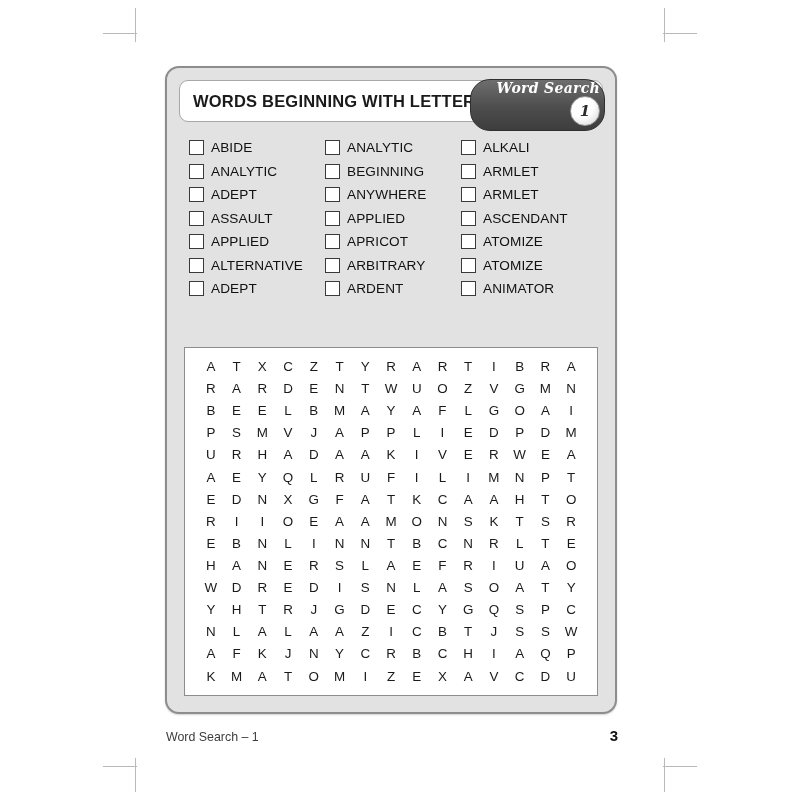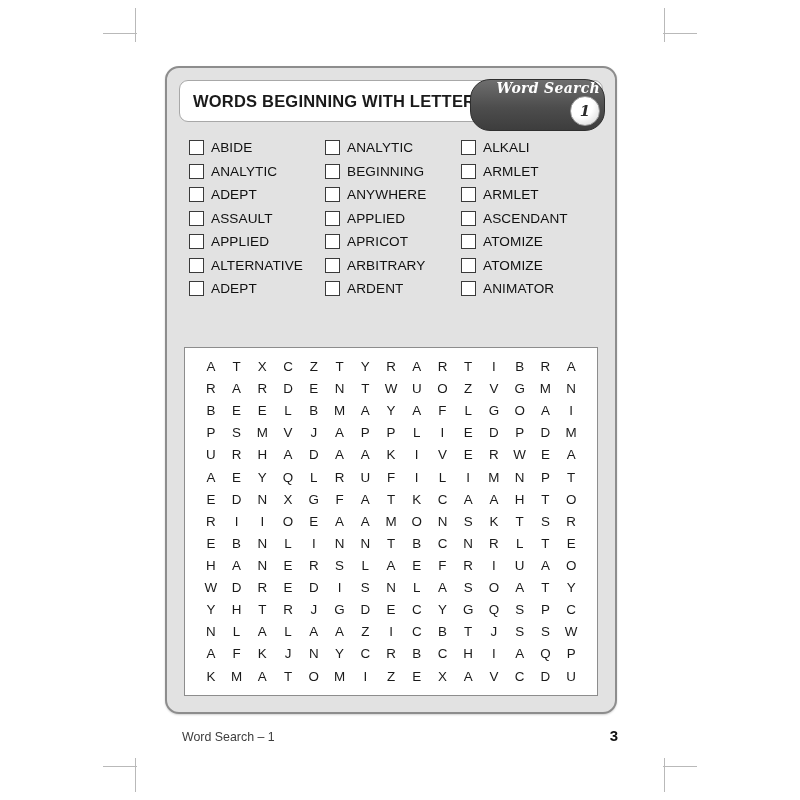--- a/index.html
+++ b/index.html
@@ -176,21 +176,21 @@
   .cell {
     font-size: 13.4px;
     color: #1a1a1a;
     text-align: center;
     line-height: 1;
   }
 
   
   .footer-left {
     position: absolute;
-    left: 182px;
+    left: 166px;
     top: 730px;
     font-size: 12.4px;
     color: #3d3d3d;
   }
   .footer-right {
     position: absolute;
     left: 600px;
     top: 727px;
     width: 18px;
     text-align: right;

